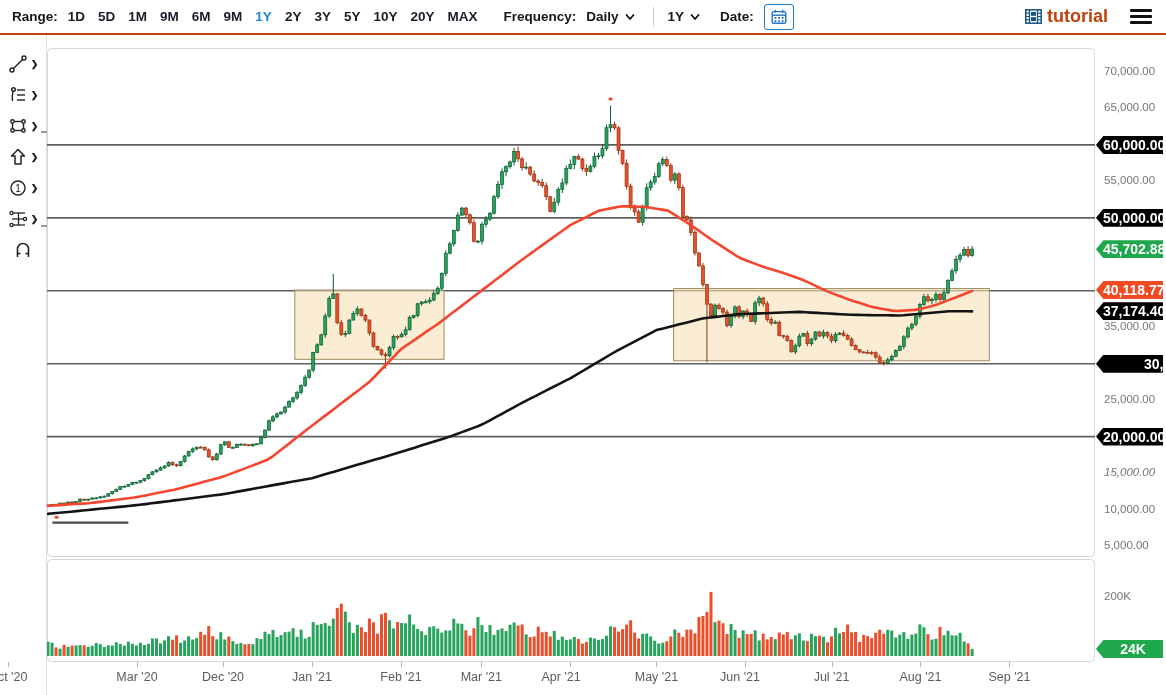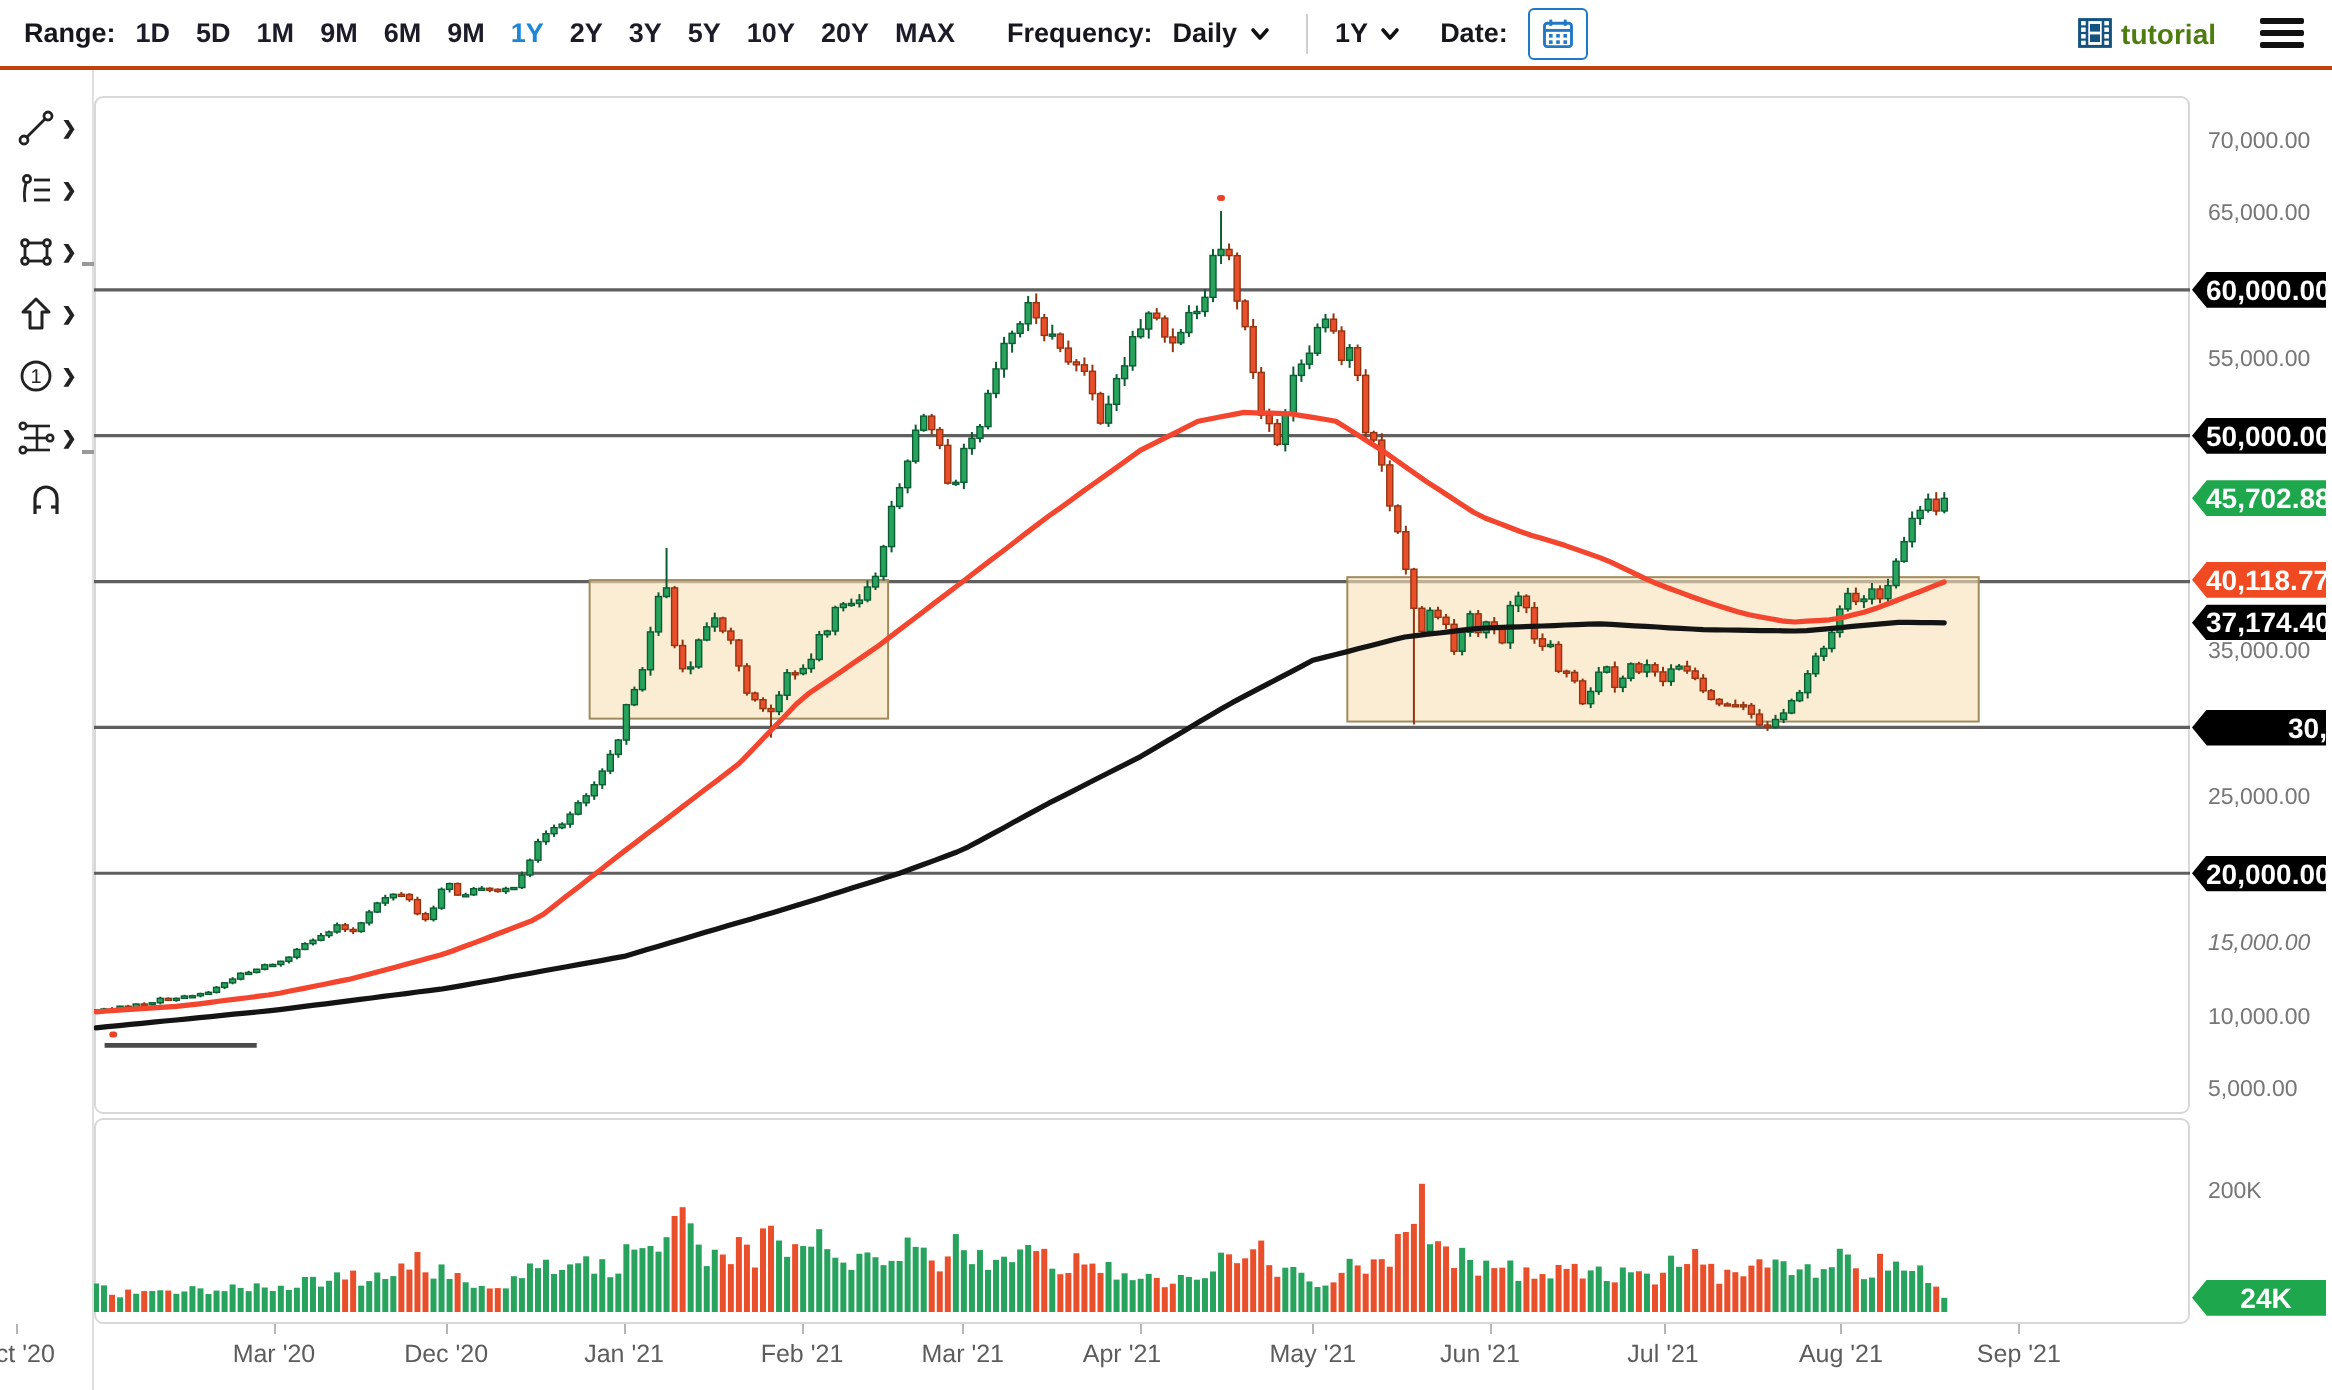--- a/index.html
+++ b/index.html
@@ -13,22 +13,22 @@
   .tb-label { font-weight:700; margin-right:10px; }
   .range-items { display:flex; align-items:center; gap:13px; margin-right:26px; }
   .tb-item { font-weight:600; color:#1c1c28; cursor:pointer; }
   .tb-item.active { color:#1b87d6; }
   .dd { display:flex; align-items:center; gap:6px; font-weight:600; cursor:pointer; margin-right:14px; }
   .chev { width:10px; height:10px; }
   .tb-sep { width:1px; height:20px; background:#cfcfcf; margin:0 14px 0 4px; }
   .cal-btn { width:30px; height:26px; border:1.5px solid #2178c4; border-radius:3px;
     background:#fff; display:flex; align-items:center; justify-content:center; cursor:pointer; }
   .spacer { flex:1; }
-  .tutorial { display:flex; align-items:center; gap:5px; color:#4d7c0f; font-weight:700;
-    font-size:14px; cursor:pointer; margin-right:22px; }
+  .tutorial { display:flex; align-items:center; gap:5px; color:#c2410c; font-weight:700;
+    font-size:18px; cursor:pointer; margin-right:22px; }
   .burger { width:22px; height:15px; display:flex; flex-direction:column;
     justify-content:space-between; cursor:pointer; }
   .burger span { display:block; height:3px; background:#111; border-radius:1px; }
 
   
   .sidebar { position:absolute; top:35px; left:0; width:47px; height:660px;
     border-right:1px solid #e0e0e0; background:#fff; padding-top:18px;
     display:flex; flex-direction:column; align-items:center; gap:9px; }
   .tool { width:40px; height:22px; display:flex; align-items:center; justify-content:center;
     gap:3px; cursor:pointer; color:#222; }

